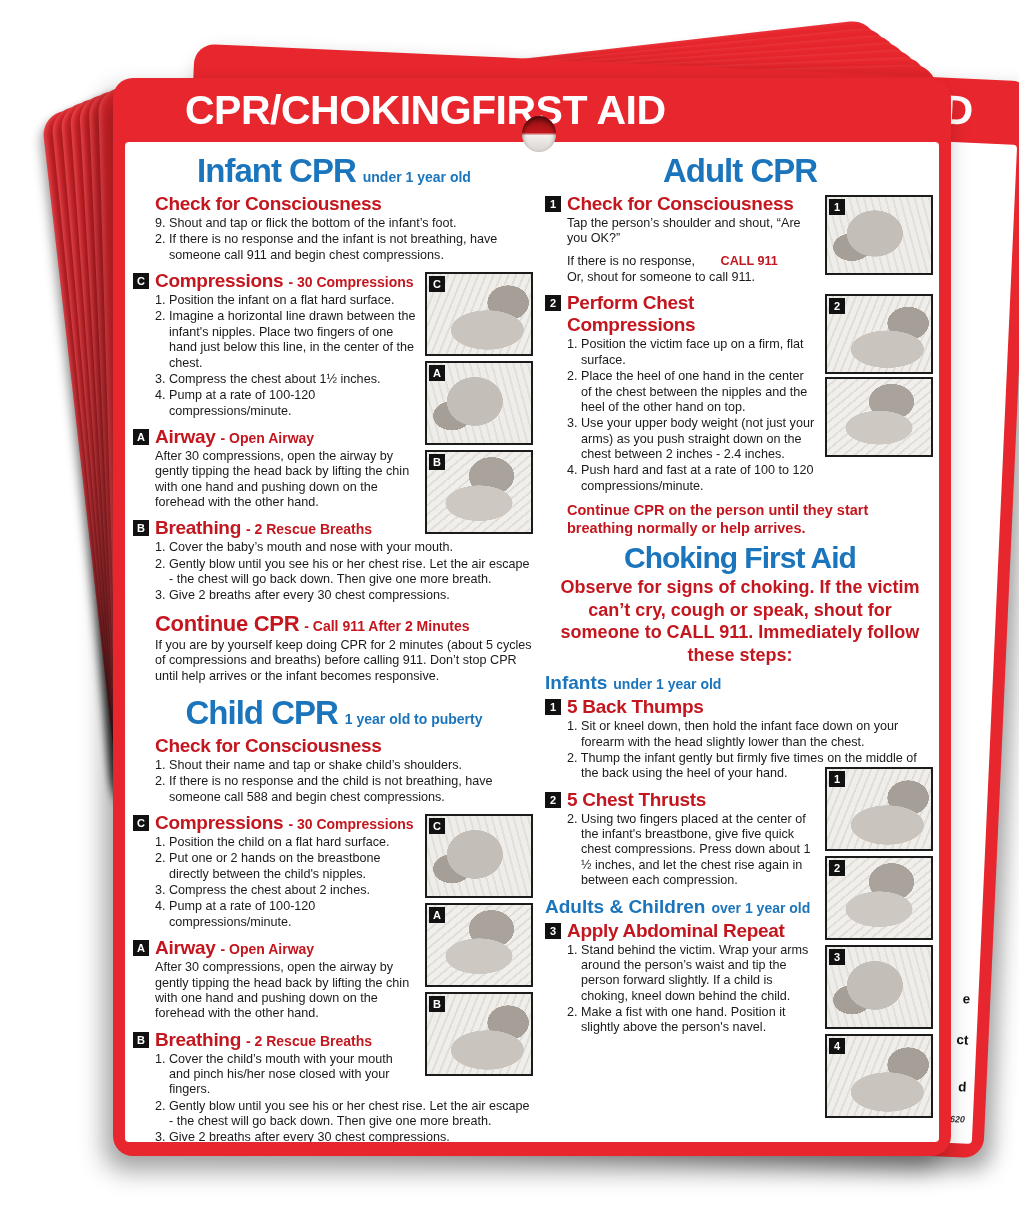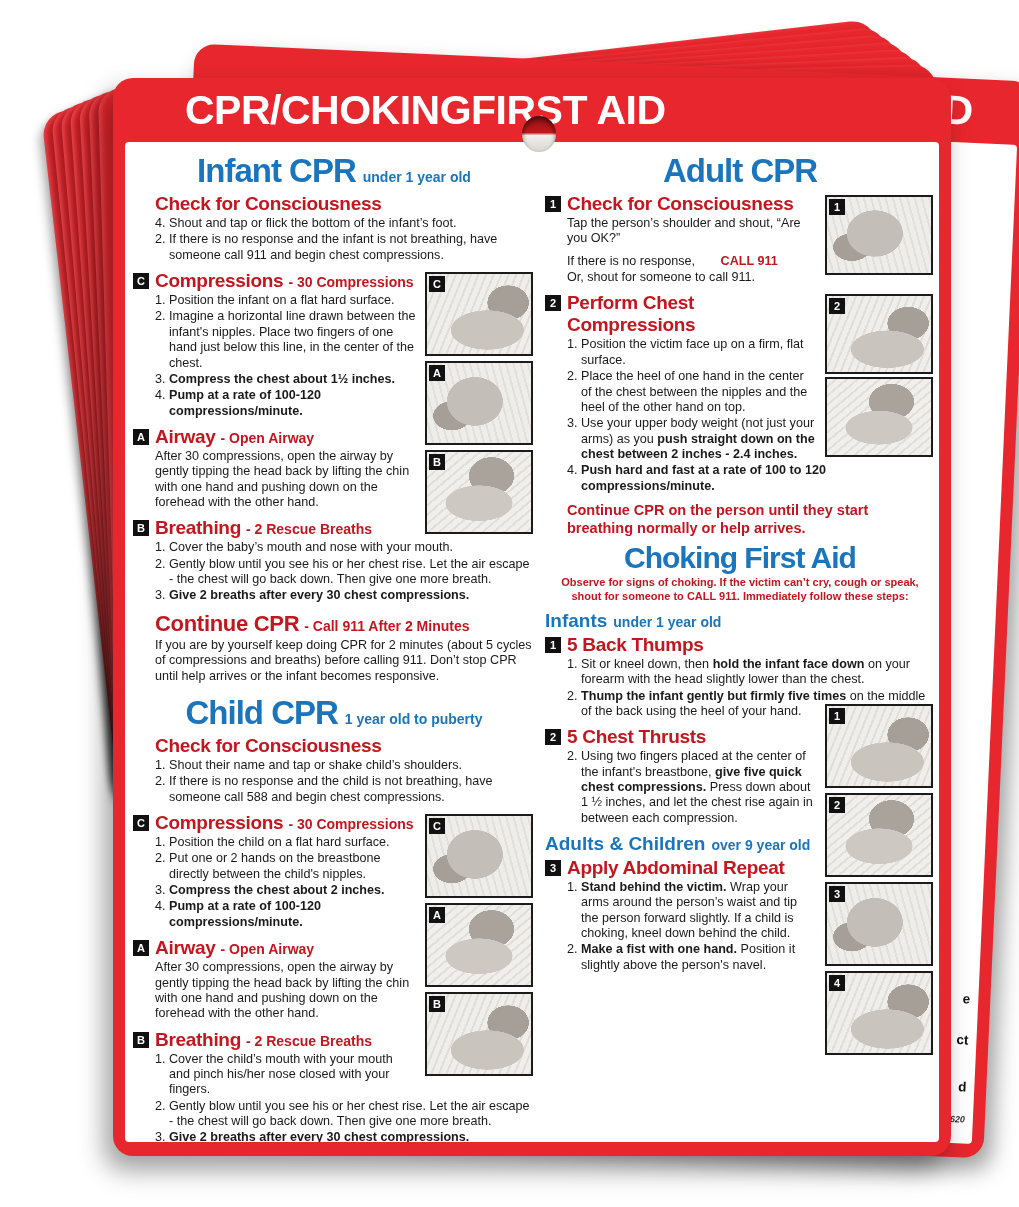--- a/index.html
+++ b/index.html
@@ -36,21 +36,21 @@
   .col-title .sub{color:var(--blue);font-weight:bold;font-size:14px;margin-left:7px;}
   .sec{margin:0 0 7px 22px;position:relative;}
   .shead{margin-bottom:1px;position:relative;}
   .rh{color:var(--hred);font-weight:bold;font-size:19px;letter-spacing:-.3px;}
   .rh.big{font-size:22px;}
   .rhs{color:var(--hred);font-weight:bold;font-size:14px;margin-left:5px;}
   .badge,.numbadge{position:absolute;left:-22px;top:3px;width:16px;height:16px;background:#111;
         color:#fff;font-size:11px;font-weight:bold;text-align:center;line-height:16px;}
   .li{font-size:12.6px;line-height:1.22;padding-left:14px;text-indent:-14px;margin:1px 0;}
   .bodytext{font-size:12.6px;line-height:1.22;margin:1px 0;}
-  .b{font-weight:bold;}
+  .b{font-weight:normal;}
   .r,.rb{color:var(--hred);font-weight:bold;margin-left:22px;}
   .it{font-style:italic;}
   .gap{margin-top:7px;}
   .red-note{color:var(--hred);font-weight:bold;font-size:14.5px;line-height:1.25;margin-left:22px;}
   
   .wrap::after{content:"";display:block;clear:both;}
   .fl{float:right;width:110px;margin:2px 0 4px 8px;display:flex;flex-direction:column;gap:5px;}
   .fl.chk{margin-top:-22px;}
   figure.illus{margin:0;position:relative;width:104px;height:80px;border:2px solid #1b1b1b;
       background:radial-gradient(60% 42% at 58% 70%, #c9c4be 0 58%, rgba(0,0,0,0) 59%),
@@ -62,21 +62,21 @@
   figure.illus.v3{background:radial-gradient(55% 38% at 50% 64%, #cdc8c2 0 58%, rgba(0,0,0,0) 59%),
                  radial-gradient(24% 26% at 62% 30%, #aaa39c 0 90%, rgba(0,0,0,0) 91%),
                  repeating-linear-gradient(140deg,#f1efec 0 5px,#e2deda 5px 7px);}
   figure.illus.short{height:76px;}
   figure.illus.join{margin-top:-2px;}
   .corner{position:absolute;left:2px;top:2px;width:16px;height:16px;background:#111;color:#fff;
           font-weight:bold;font-size:11px;line-height:16px;text-align:center;}
   
   .chok-title{color:var(--blue);font-weight:bold;font-size:30px;text-align:center;
               letter-spacing:-1px;margin:4px 0 1px;}
-  .chok-intro{color:var(--hred);font-weight:bold;font-size:11px;line-height:1.25;
+  .chok-intro{color:var(--hred);font-weight:bold;font-size:18px;line-height:1.25;
               text-align:center;margin:0 2px 6px;}
   .bluehead{margin:2px 0 2px 0;}
   .bluehead .bh{color:var(--blue);font-weight:bold;font-size:19px;}
   .bluehead .bhs{color:var(--blue);font-weight:bold;font-size:14px;margin-left:6px;}
 </style>
 </head>
 <body>
 
 <div class="scene">
 
@@ -110,21 +110,21 @@
     <div class="white">
 
       <div class="col left">
 
         <div class="col-title">
           <span class="t">Infant CPR</span><span class="sub">under 1 year old</span>
         </div>
 
         <div class="sec">
           <div class="shead"><span class="rh">Check for Consciousness</span></div>
-          <div class="li"><span>4. Shout and tap or flick the bottom of the infant’s foot.</span></div>
+          <div class="li"><span>9. Shout and tap or flick the bottom of the infant’s foot.</span></div>
           <div class="li"><span>2. If there is no response and the infant is not breathing, have someone call 911 and begin chest compressions.</span></div>
         </div>
 
         <div class="wrap">
           <div class="fl">
             <figure class="illus v1">
                 <span class="corner">C</span>
               </figure>
             <figure class="illus v2">
                 <span class="corner">A</span>
@@ -264,21 +264,21 @@
               </figure>
             <figure class="illus v1">
                 <span class="corner">4</span>
               </figure>
           </div>
           <div class="sec">
             <div class="shead"><span class="numbadge">2</span><span class="rh">5 Chest Thrusts</span></div>
             <div class="li"><span>2. Using two fingers placed at the center of the infant's breastbone, </span><span class="b">give five quick chest compressions.</span><span> Press down about 1 ½ inches, and let the chest rise again in between each compression.</span></div>
           </div>
           <div class="bluehead">
-            <span class="bh">Adults &amp; Children</span><span class="bhs">over 9 year old</span>
+            <span class="bh">Adults &amp; Children</span><span class="bhs">over 1 year old</span>
           </div>
           <div class="sec">
             <div class="shead"><span class="numbadge">3</span><span class="rh">Apply Abdominal Repeat</span></div>
             <div class="li"><span>1. </span><span class="b">Stand behind the victim.</span><span> Wrap your arms around the person’s waist and tip the person forward slightly. If a child is choking, kneel down behind the child.</span></div>
             <div class="li"><span>2. </span><span class="b">Make a fist with one hand.</span><span> Position it slightly above the person's navel.</span></div>
 
           </div>
         </div>
 
       </div>

